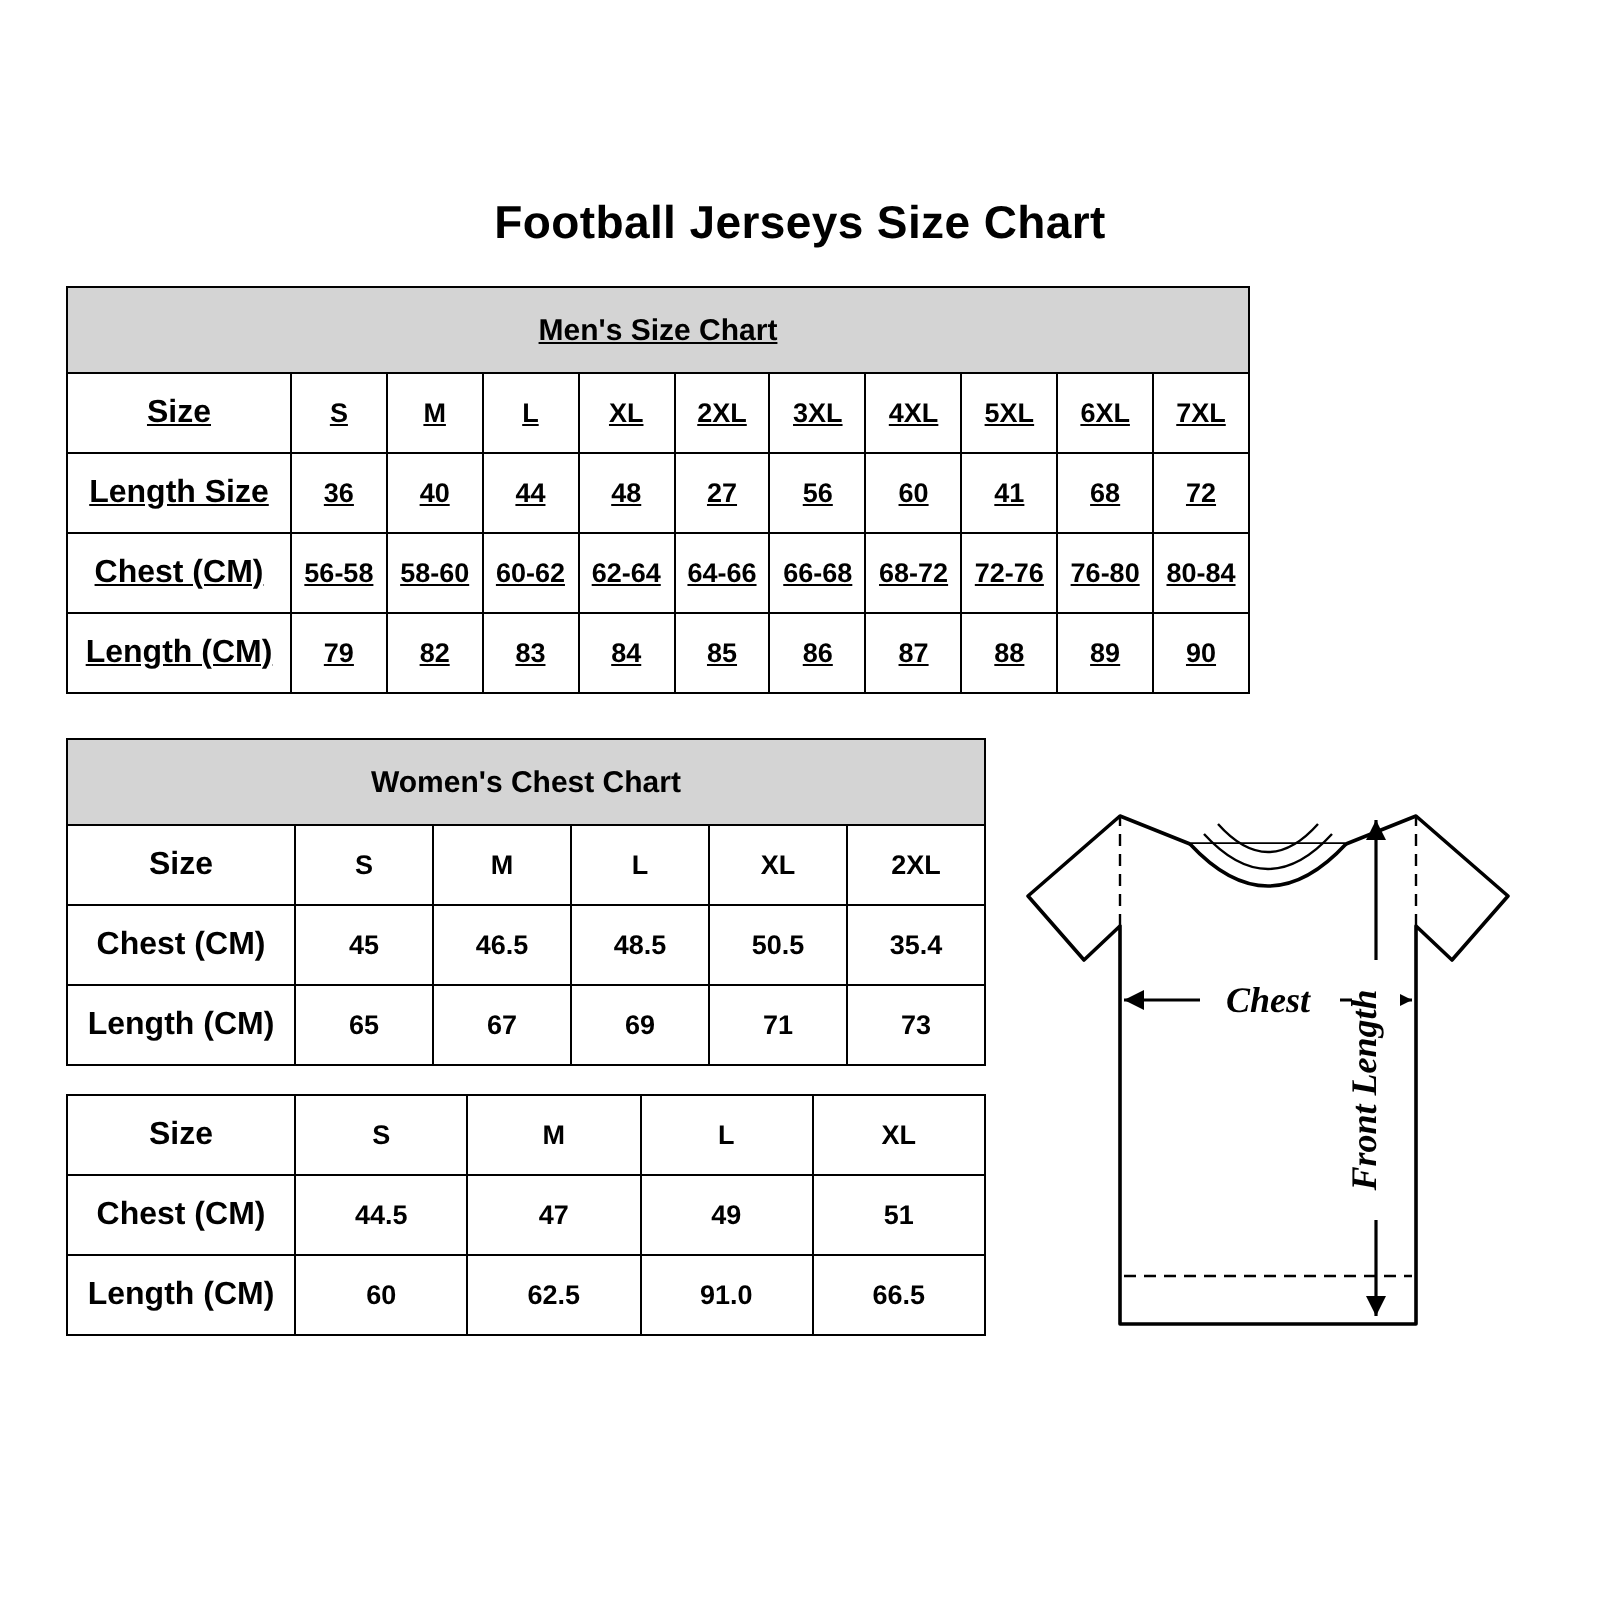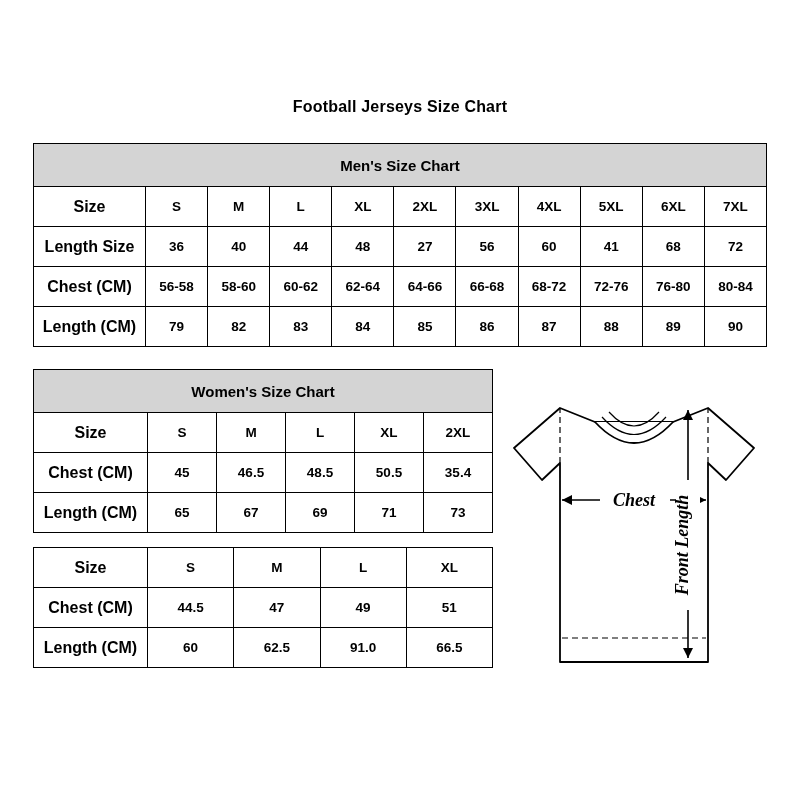--- a/index.html
+++ b/index.html
@@ -18,21 +18,21 @@
     position: relative;
     width: 800px;
     height: 800px;
   }
   .title {
     position: absolute;
     top: 98px;
     left: 0;
     width: 800px;
     text-align: center;
-    font-size: 16px;
+    font-size: 23px;
     font-weight: bold;
     letter-spacing: 0.2px;
   }
 
   table.sizetbl {
     position: absolute;
     border-collapse: collapse;
     table-layout: fixed;
     background: #ffffff;
   }
@@ -51,21 +51,21 @@
     font-size: 15px;
     font-weight: bold;
     height: 42px;
   }
   table.sizetbl .rowlabel {
     font-weight: bold;
     font-size: 16px;
   }
 
   
-  #men-table { left: 33px; top: 143px; width: 734px; }
+  #men-table { left: 33px; top: 143px; width: 592px; text-decoration: underline; }
   #men-table col.lab { width: 112px; }
 
   
   #women-table { left: 33px; top: 369px; width: 460px; }
   #women-table col.lab { width: 114px; }
 
   
   #youth-table { left: 33px; top: 547px; width: 460px; }
   #youth-table col.lab { width: 114px; }
 
@@ -162,21 +162,21 @@
     <colgroup>
       <col class="lab">
       <col>
         <col>
         <col>
         <col>
         <col>
     </colgroup>
     <tbody>
       <tr>
-        <td class="hdr" colspan="6">Women's Size Chart</td>
+        <td class="hdr" colspan="6">Women's Chest Chart</td>
       </tr>
       <tr>
         <td class="rowlabel">Size</td>
         <td>S</td>
         <td>M</td>
         <td>L</td>
         <td>XL</td>
         <td>2XL</td>
       </tr>
       <tr>

